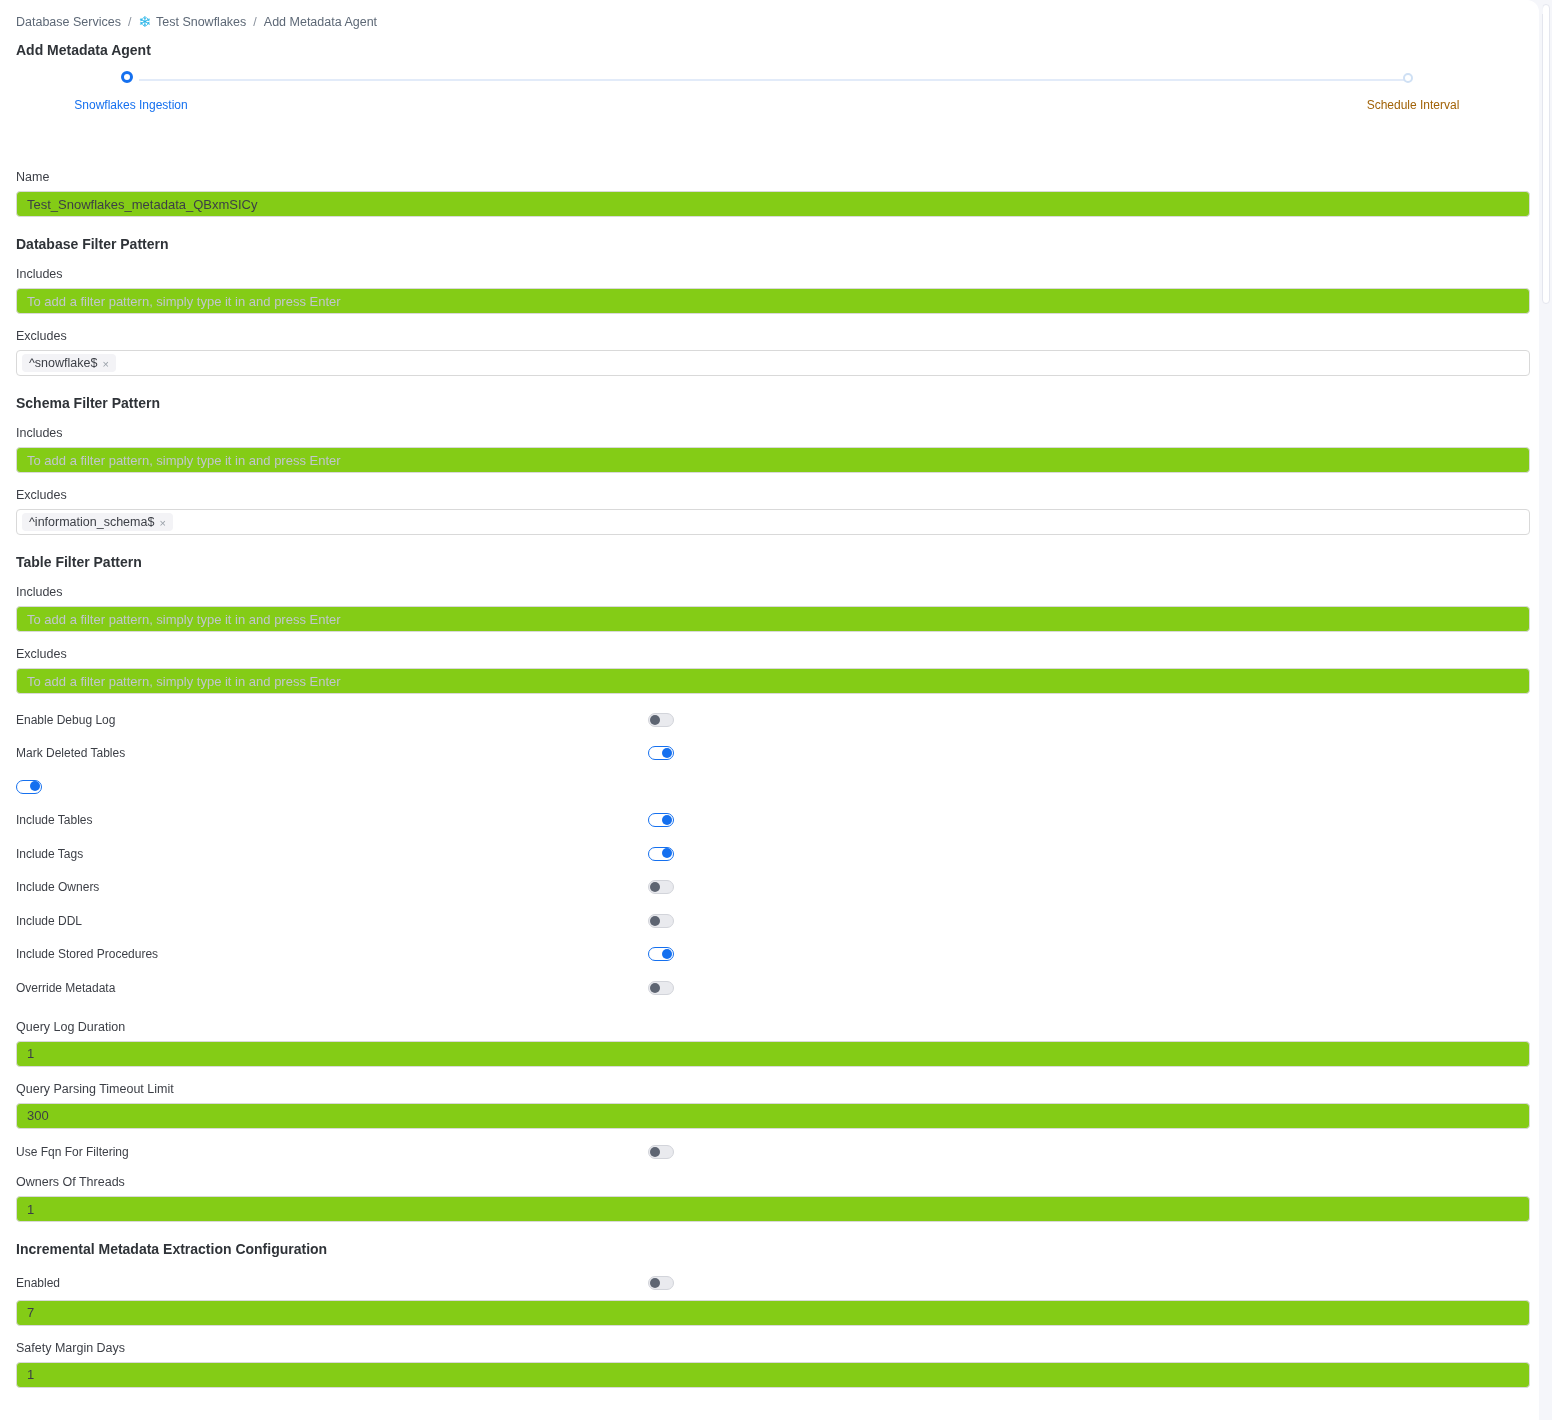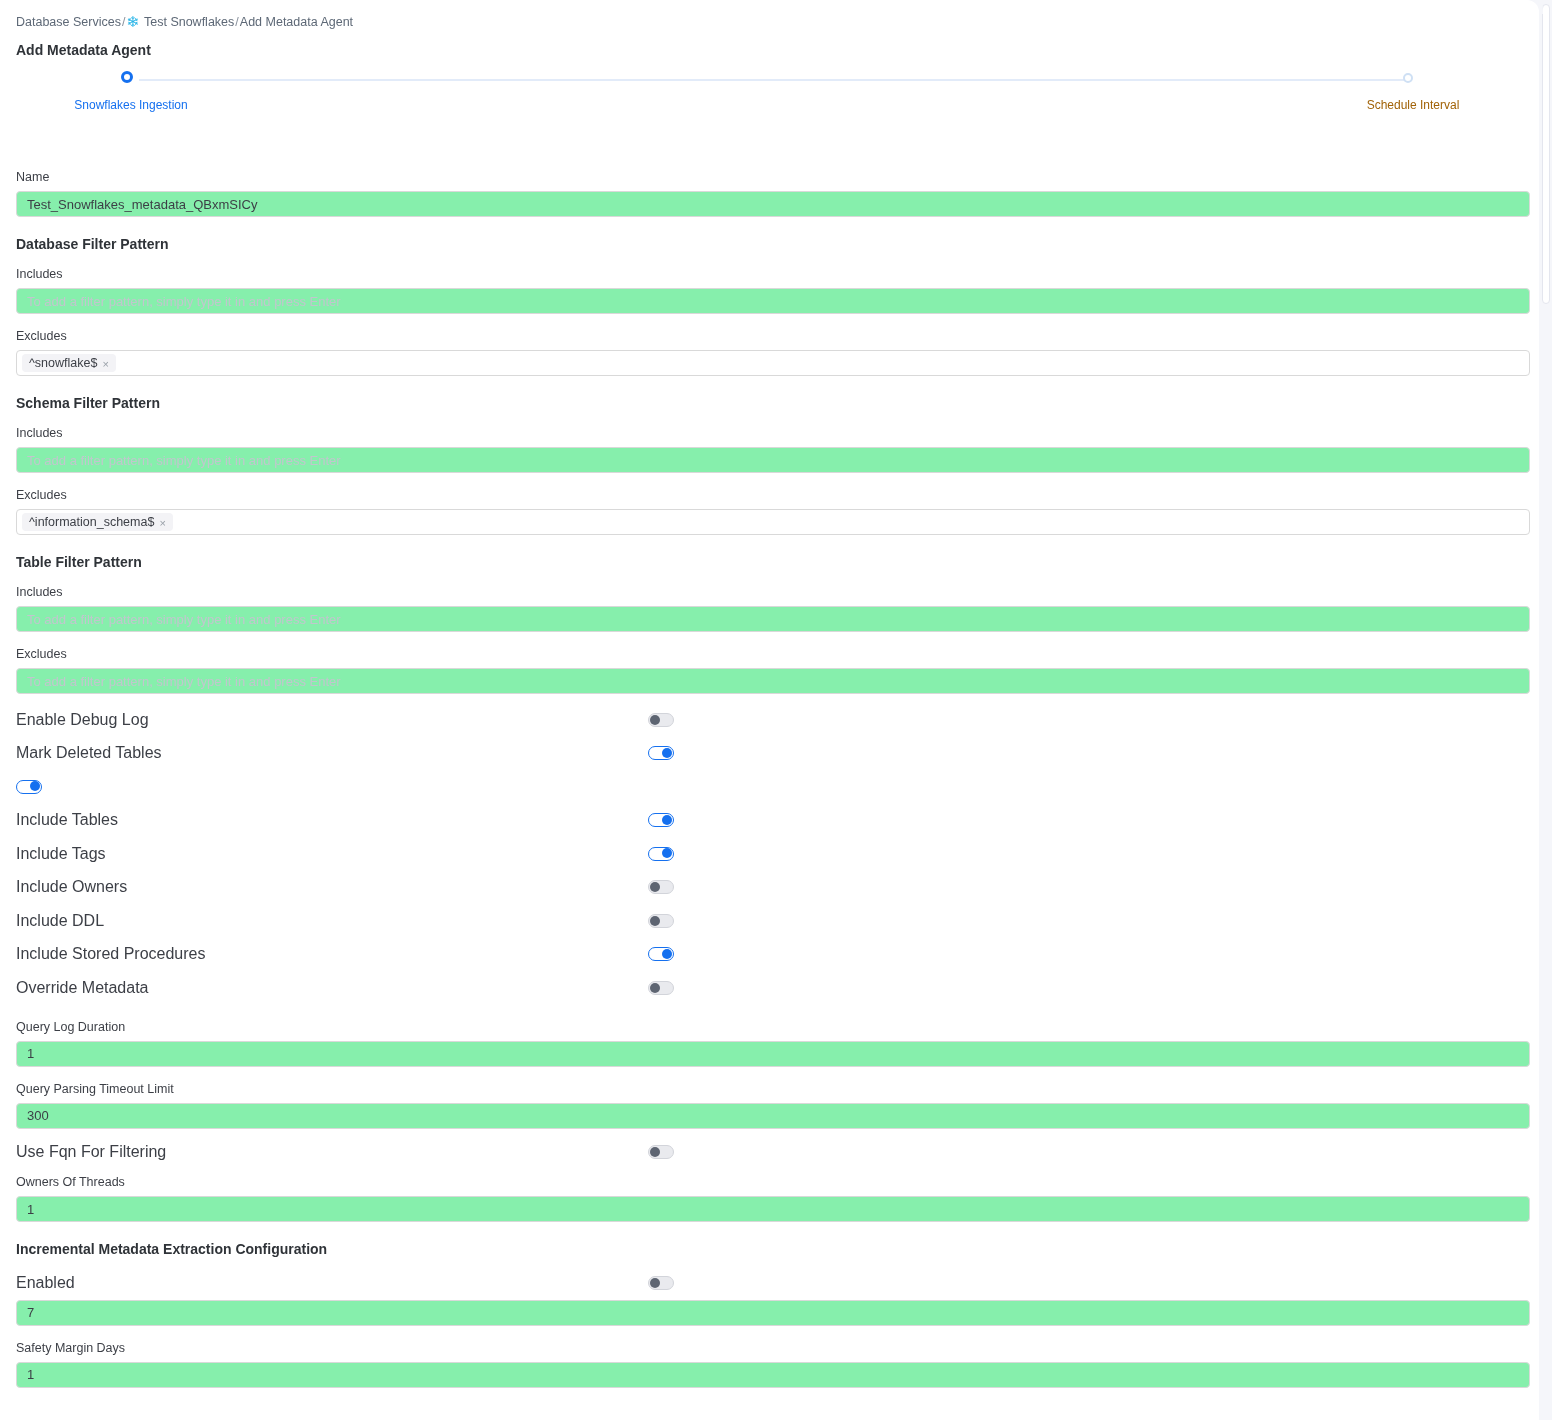--- a/index.html
+++ b/index.html
@@ -6,21 +6,21 @@
   html, body { width: 1552px; height: 1420px; overflow: hidden; }
   body {
     font-family: "Liberation Sans", "DejaVu Sans", sans-serif;
     background: #ffffff;
     color: #3c3f46;
     position: relative;
   }
   .content { padding: 0 22px 0 16px; }
 
   
-  .breadcrumb { padding-top: 14px; display: flex; align-items: center; gap: 1px; font-size: 12.5px; color: #5d6876; }
+  .breadcrumb { padding-top: 14px; display: flex; align-items: center; gap: 7px; font-size: 12.5px; color: #5d6876; }
   .breadcrumb .crumb { color: #5d6876; cursor: pointer; }
   .breadcrumb .sep { color: #8b939e; }
   .crumb-group { display: flex; align-items: center; gap: 5px; }
   .sf-icon { font-size: 15px; line-height: 1; }
 
   
   .page-title { margin-top: 13px; font-size: 14px; font-weight: bold; color: #2f3338; }
 
   
   .stepper { position: relative; height: 50px; margin-top: 8px; }
@@ -31,38 +31,38 @@
   .step-label { position: absolute; top: 32px; font-size: 12px; text-align: center; }
   .step-label.active { left: 66px; width: 130px; color: #1570ef; }
   .step-label.inactive { left: 1338px; width: 150px; color: #a16207; }
 
   
   .form { margin-top: 54px; }
   .f-label { font-size: 12.5px; color: #3c3f46; margin: 15px 0 7px; }
   .section-h { font-size: 14px; font-weight: bold; color: #2f3338; margin: 19px 0 3px; }
   .t-input {
     width: 100%; height: 26px; border: 1px solid #d9d9d9; border-radius: 4px;
-    padding: 0 10px; font-size: 13px; color: #3c3f46; background: #86efac; outline: none;
+    padding: 0 10px; font-size: 13px; color: #3c3f46; background: #84cc16; outline: none;
     font-family: "Liberation Sans", "DejaVu Sans", sans-serif; display: block;
   }
   .t-input::placeholder { color: #c1c6cd; }
   .chip-box {
     width: 100%; height: 26px; border: 1px solid #d9d9d9; border-radius: 4px;
     display: flex; align-items: center; padding: 0 5px; background: #fff; cursor: text;
   }
   .chip {
     display: inline-flex; align-items: flex-end; gap: 5px; background: #f3f3f6;
     border-radius: 4px; padding: 2px 7px; font-size: 12.5px; color: #3c3f46;
   }
   .chip .x { color: #99a0a8; font-size: 11px; cursor: pointer; line-height: 1; }
 
   
   .toggle-block { margin-top: 9px; }
   .toggle-row { display: flex; align-items: center; height: 33.5px; }
-  .toggle-row .t-label { width: 632px; font-size: 16px; color: #3c3f46; }
+  .toggle-row .t-label { width: 632px; font-size: 12px; color: #3c3f46; }
   .toggle { width: 26px; height: 14px; border-radius: 8px; position: relative; cursor: pointer;
             background: #e9eaee; border: 1px solid #d2d4da; }
   .toggle .knob { position: absolute; top: 1px; left: 1px; width: 10px; height: 10px;
                   border-radius: 50%; background: #5e6572; }
   .toggle.on { background: #ffffff; border: 1.5px solid #1570ef; }
   .toggle.on .knob { left: auto; right: 1px; top: 0.5px; background: #1570ef; }
 
   
   .scroll-track { position: fixed; top: 0; right: 0; width: 13px; height: 100%; background: #f5f6fa; }
   .scroll-thumb { position: absolute; top: 4px; right: 2.5px; width: 8px; height: 300px;

